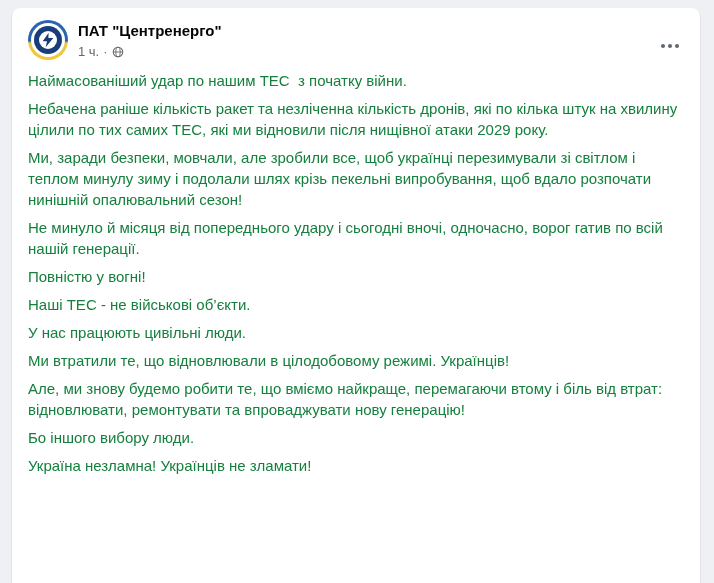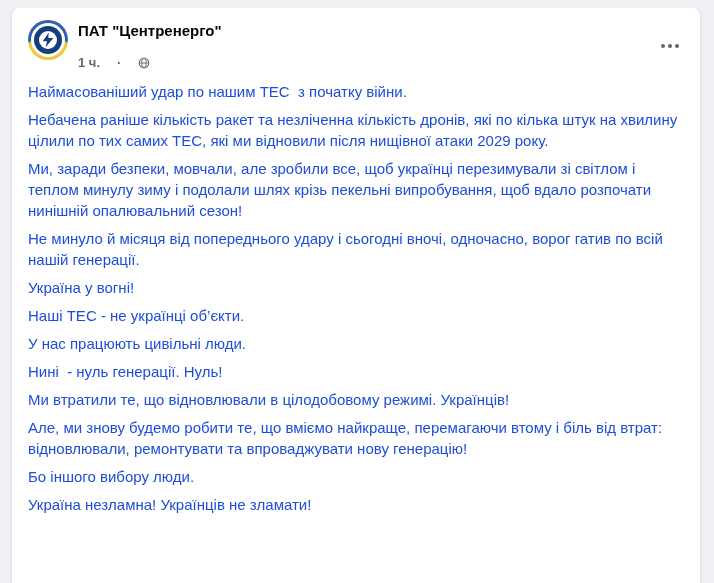--- a/index.html
+++ b/index.html
@@ -58,26 +58,25 @@
     font-size: 15px;
     font-weight: 700;
     color: #050505;
     line-height: 20px;
     padding-top: 1px;
     cursor: pointer;
   }
   .meta-row {
     display: flex;
     align-items: center;
-    gap: 17px;
-    margin-top: 14px;
+    gap: 4px;
+    margin-top: 3px;
     font-size: 13px;
     color: #65676b;
     line-height: 16px;
-    font-weight: bold;
   }
   .meta-row .timestamp { cursor: pointer; }
   .meta-row .dot-sep { color: #65676b; }
   .globe { width: 12px; height: 12px; display: inline-block; }
   .more-btn {
     position: absolute;
     right: 12px; top: 20px;
     width: 36px; height: 36px;
     border: none;
     background: transparent;
@@ -93,21 +92,21 @@
     border-radius: 50%;
     background: #606770;
     display: block;
   }
   .post-body {
     padding: 2px 16px 10px 16px;
   }
   .post-paragraph {
     font-size: 15px;
     line-height: 21px;
-    color: #1d4ed8;
+    color: #15803d;
     margin: 0 0 7px 0;
     white-space: pre-wrap;
     word-wrap: break-word;
   }
   .post-paragraph:last-child { margin-bottom: 0; }
 </style>
 </head>
 <body>
 
 <div class="page">
@@ -142,24 +141,23 @@
         <i></i>
         <i></i>
       </button>
     </header>
 
     <section class="post-body">
         <p class="post-paragraph">Наймасованіший удар по нашим ТЕС  з початку війни.</p>
         <p class="post-paragraph">Небачена раніше кількість ракет та незліченна кількість дронів, які по кілька штук на хвилину цілили по тих самих ТЕС, які ми відновили після нищівної атаки 2029 року.</p>
         <p class="post-paragraph">Ми, заради безпеки, мовчали, але зробили все, щоб українці перезимували зі світлом і теплом минулу зиму і подолали шлях крізь пекельні випробування, щоб вдало розпочати нинішній опалювальний сезон!</p>
         <p class="post-paragraph">Не минуло й місяця від попереднього удару і сьогодні вночі, одночасно, ворог гатив по всій нашій генерації.</p>
-        <p class="post-paragraph">Україна у вогні!</p>
-        <p class="post-paragraph">Наші ТЕС - не українці об’єкти.</p>
+        <p class="post-paragraph">Повністю у вогні!</p>
+        <p class="post-paragraph">Наші ТЕС - не військові об’єкти.</p>
         <p class="post-paragraph">У нас працюють цивільні люди.</p>
-        <p class="post-paragraph">Нині  - нуль генерації. Нуль!</p>
         <p class="post-paragraph">Ми втратили те, що відновлювали в цілодобовому режимі. Українців!</p>
-        <p class="post-paragraph">Але, ми знову будемо робити те, що вміємо найкраще, перемагаючи втому і біль від втрат: відновлювали, ремонтувати та впроваджувати нову генерацію!</p>
+        <p class="post-paragraph">Але, ми знову будемо робити те, що вміємо найкраще, перемагаючи втому і біль від втрат: відновлювати, ремонтувати та впроваджувати нову генерацію!</p>
         <p class="post-paragraph">Бо іншого вибору люди.</p>
         <p class="post-paragraph">Україна незламна! Українців не зламати!</p>
       </section>
 
   </article>
 </div>
 
 </body></html>

